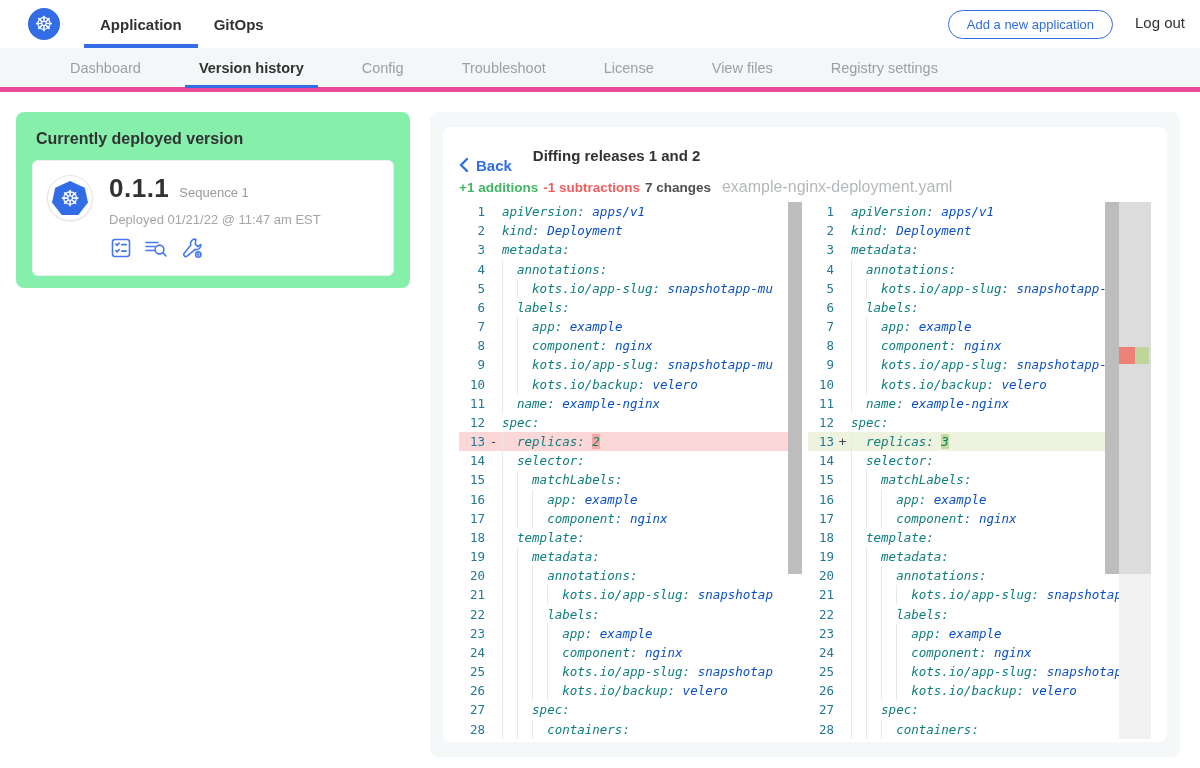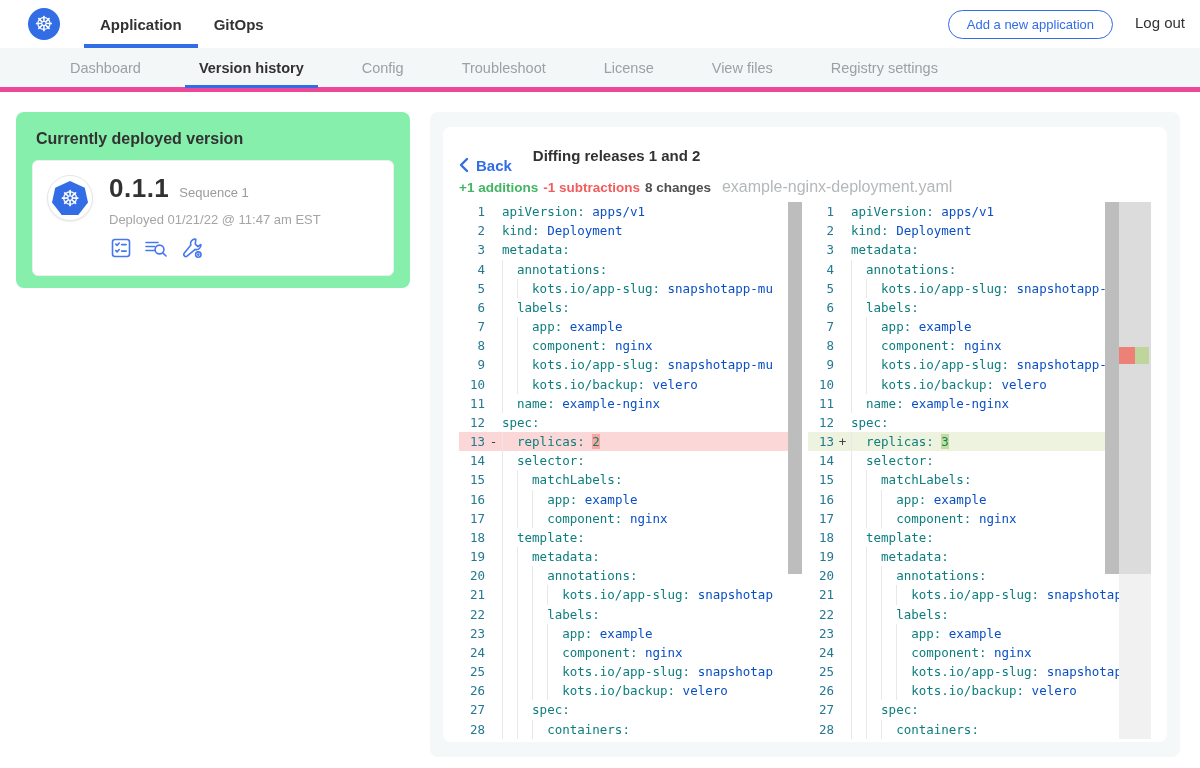--- a/index.html
+++ b/index.html
@@ -86,21 +86,21 @@
   .editors { display:flex; gap:6px; height:537px; }
   .editor {
     position:relative; width:343px; height:537px; overflow:hidden; background:#fff;
     font-family:"DejaVu Sans Mono", monospace; font-size:12.5px; cursor:text;
   }
   .line { display:flex; height:19.18px; line-height:19.18px; white-space:pre; }
   .line.del { background:#fcd7d7; }
   .line.add { background:#eef3e0; }
   .ln { width:26px; text-align:right; color:#237893; flex:none; }
   .mk { width:17px; text-align:center; color:#444; flex:none; }
-  .code { flex:1; overflow:hidden; white-space:pre; }
+  .code { flex:1; overflow:hidden; white-space:pre;font-style:italic; }
   .guide { display:inline-block; width:2ch; height:19.18px; border-left:1px solid #e8e8e8; vertical-align:top; }
   .key { color:#0d7d7d; }
   .val { color:#0a4fc6; }
   .num { color:#098658; }
   .hl-del { background:#f8a6a6; }
   .hl-add { background:#c6dba1; }
 
   .vscroll { position:absolute; top:0; width:14px; height:372px; background:#bdbdbd; cursor:pointer; }
   .editor-left .vscroll { right:0; }
   .editor-right .vscroll { right:32px; }
@@ -174,21 +174,21 @@
         <svg width="10" height="16" viewBox="0 0 10 16" fill="none" stroke="#326de6" stroke-width="2.4" stroke-linecap="round" stroke-linejoin="round">
           <polyline points="8,2 2,8 8,14"></polyline>
         </svg>
         <span>Back</span>
       </div>
       <div class="diff-title">Diffing releases 1 and 2</div>
     </div>
     <div class="diff-stats">
       <span class="stat-add">+1 additions</span>
       <span class="stat-sub">-1 subtractions</span>
-      <span class="stat-chg">8 changes</span>
+      <span class="stat-chg">7 changes</span>
       <span class="stat-file">example-nginx-deployment.yaml</span>
     </div>
     <div class="editors">
       <div class="editor editor-left">
         <div id="left-lines">
             <div class="line"><span class="ln">1</span><span class="mk"></span><span class="code"><span class="key">apiVersion:</span> <span class="val">apps/v1</span></span></div>
             <div class="line"><span class="ln">2</span><span class="mk"></span><span class="code"><span class="key">kind:</span> <span class="val">Deployment</span></span></div>
             <div class="line"><span class="ln">3</span><span class="mk"></span><span class="code"><span class="key">metadata:</span></span></div>
             <div class="line"><span class="ln">4</span><span class="mk"></span><span class="code"><span class="guide"></span><span class="key">annotations:</span></span></div>
             <div class="line"><span class="ln">5</span><span class="mk"></span><span class="code"><span class="guide"></span><span class="guide"></span><span class="key">kots.io/app-slug:</span> <span class="val">snapshotapp-mu</span></span></div>

